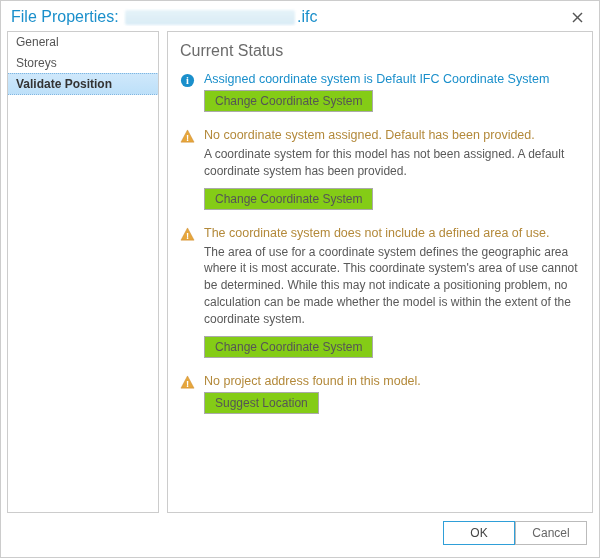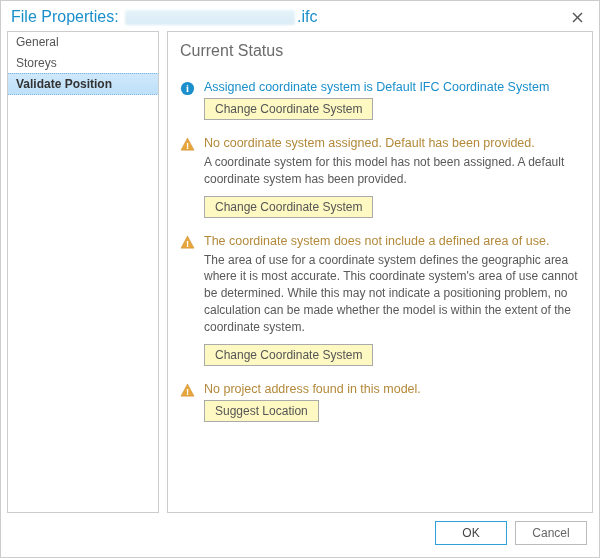--- a/index.html
+++ b/index.html
@@ -87,21 +87,21 @@
     border: 1px solid #ccc;
     background: #fff;
     padding: 10px 12px 10px 12px;
     overflow-y: auto;
     position: relative;
   }
   .section-heading {
     font-size: 16px;
     color: #6b6b6b;
     font-weight: 400;
-    margin-bottom: 20px;
+    margin-bottom: 12px;
   }
   .status-block {
     display: flex;
     margin-bottom: 16px;
   }
   .status-icon {
     width: 18px;
     flex: 0 0 18px;
     padding-top: 1px;
   }
@@ -117,34 +117,34 @@
   .status-title.warn { color: #B3893A; }
   .status-desc {
     font-size: 12px;
     color: #595959;
     line-height: 1.4;
     margin-bottom: 8px;
   }
   .action-btn {
     display: inline-block;
     border: 1px solid #aaa;
-    background: #fef9c3;
+    background: #84cc16;
     padding: 3px 10px;
     font-size: 12px;
     color: #555;
     cursor: pointer;
   }
 
   .footer {
     height: 40px;
     display: flex;
     justify-content: flex-end;
     align-items: center;
     padding: 0 12px;
-    gap: 8px;
+    gap: 0;
   }
   .dlg-btn {
     min-width: 72px;
     height: 24px;
     border: 1px solid #bbb;
     background: #fff;
     font-size: 12px;
     color: #666;
     cursor: pointer;
     display: inline-flex;

